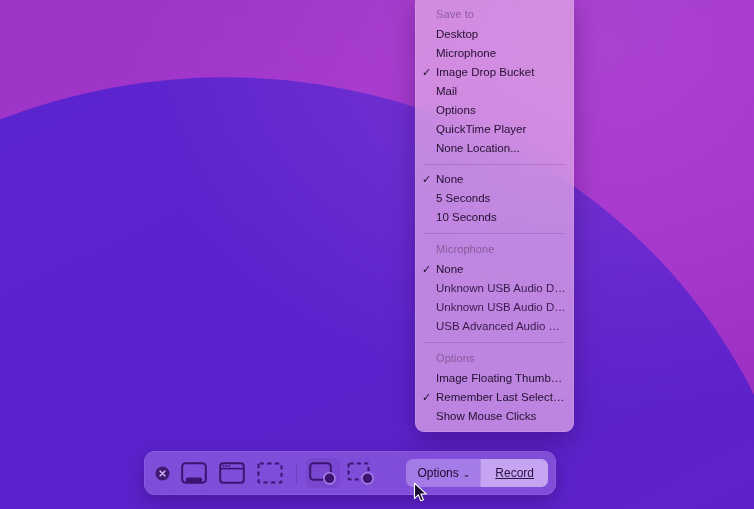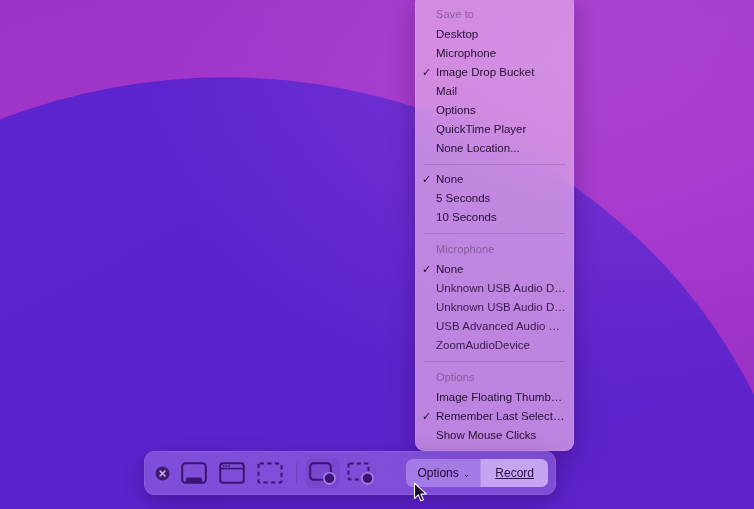--- a/index.html
+++ b/index.html
@@ -261,24 +261,20 @@
       <span>Unknown USB Audio Device</span>
     </div>
     <div class="menu-item dim">
       <span class="check"></span>
       <span>Unknown USB Audio Device</span>
     </div>
     <div class="menu-item dim">
       <span class="check"></span>
       <span>USB Advanced Audio Device</span>
     </div>
-    <div class="menu-item dim">
-      <span class="check"></span>
-      <span>ZoomAudioDevice</span>
-    </div>
 
     <div class="menu-sep"></div>
 
     <div class="menu-section-title">Options</div>
     <div class="menu-item">
       <span class="check"></span>
       <span>Image Floating Thumbnail</span>
     </div>
     <div class="menu-item">
       <span class="check">✓</span>

